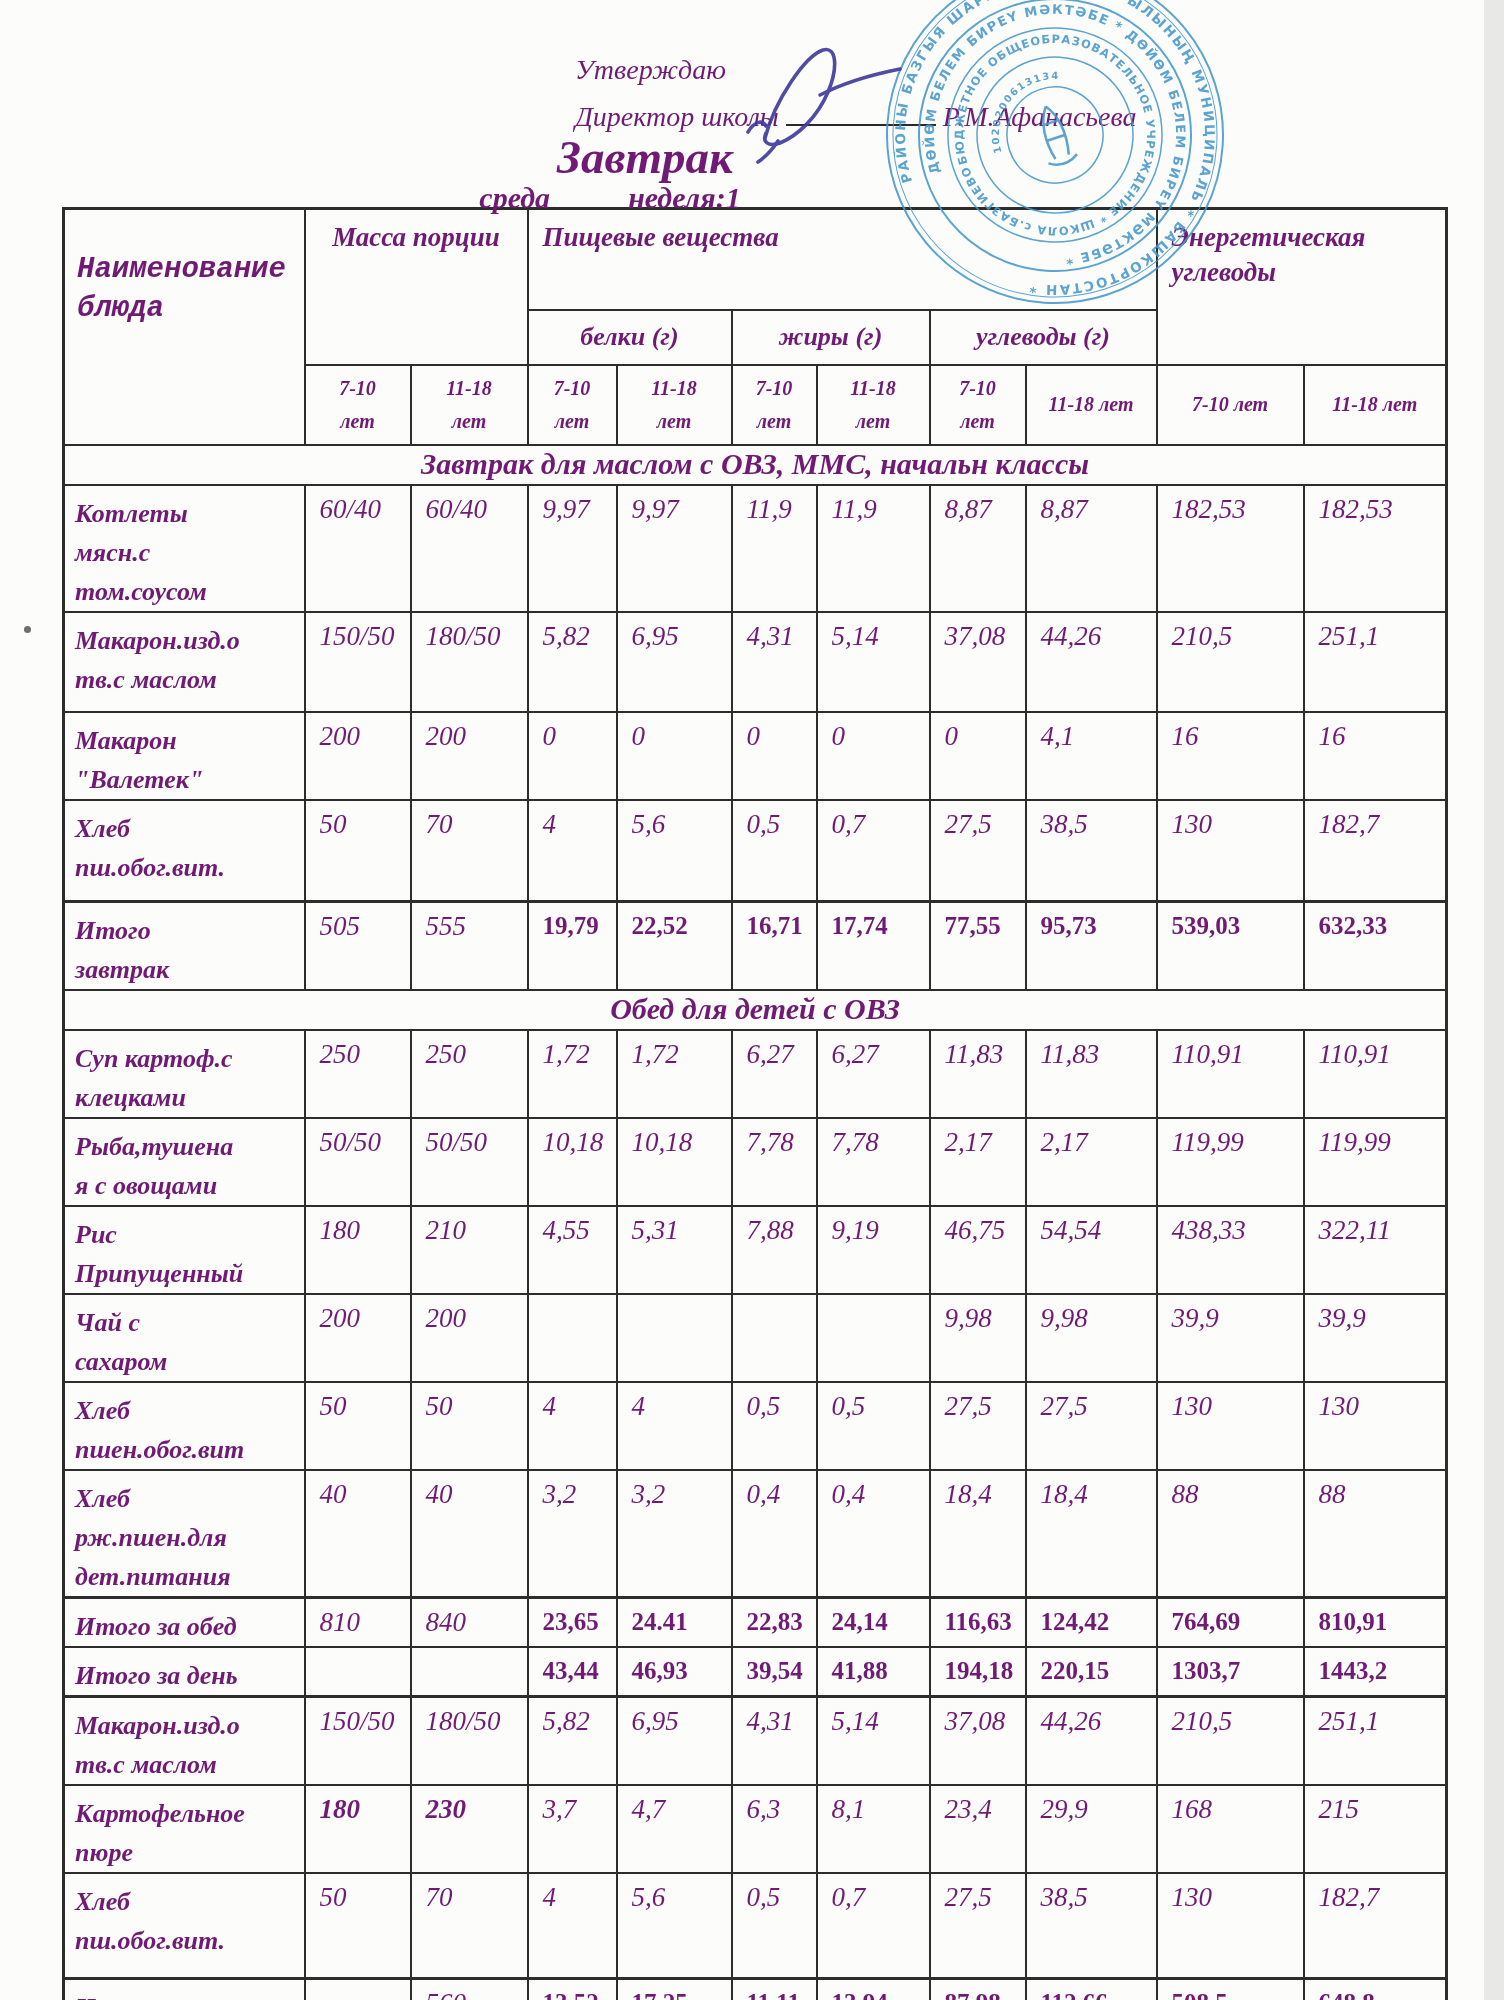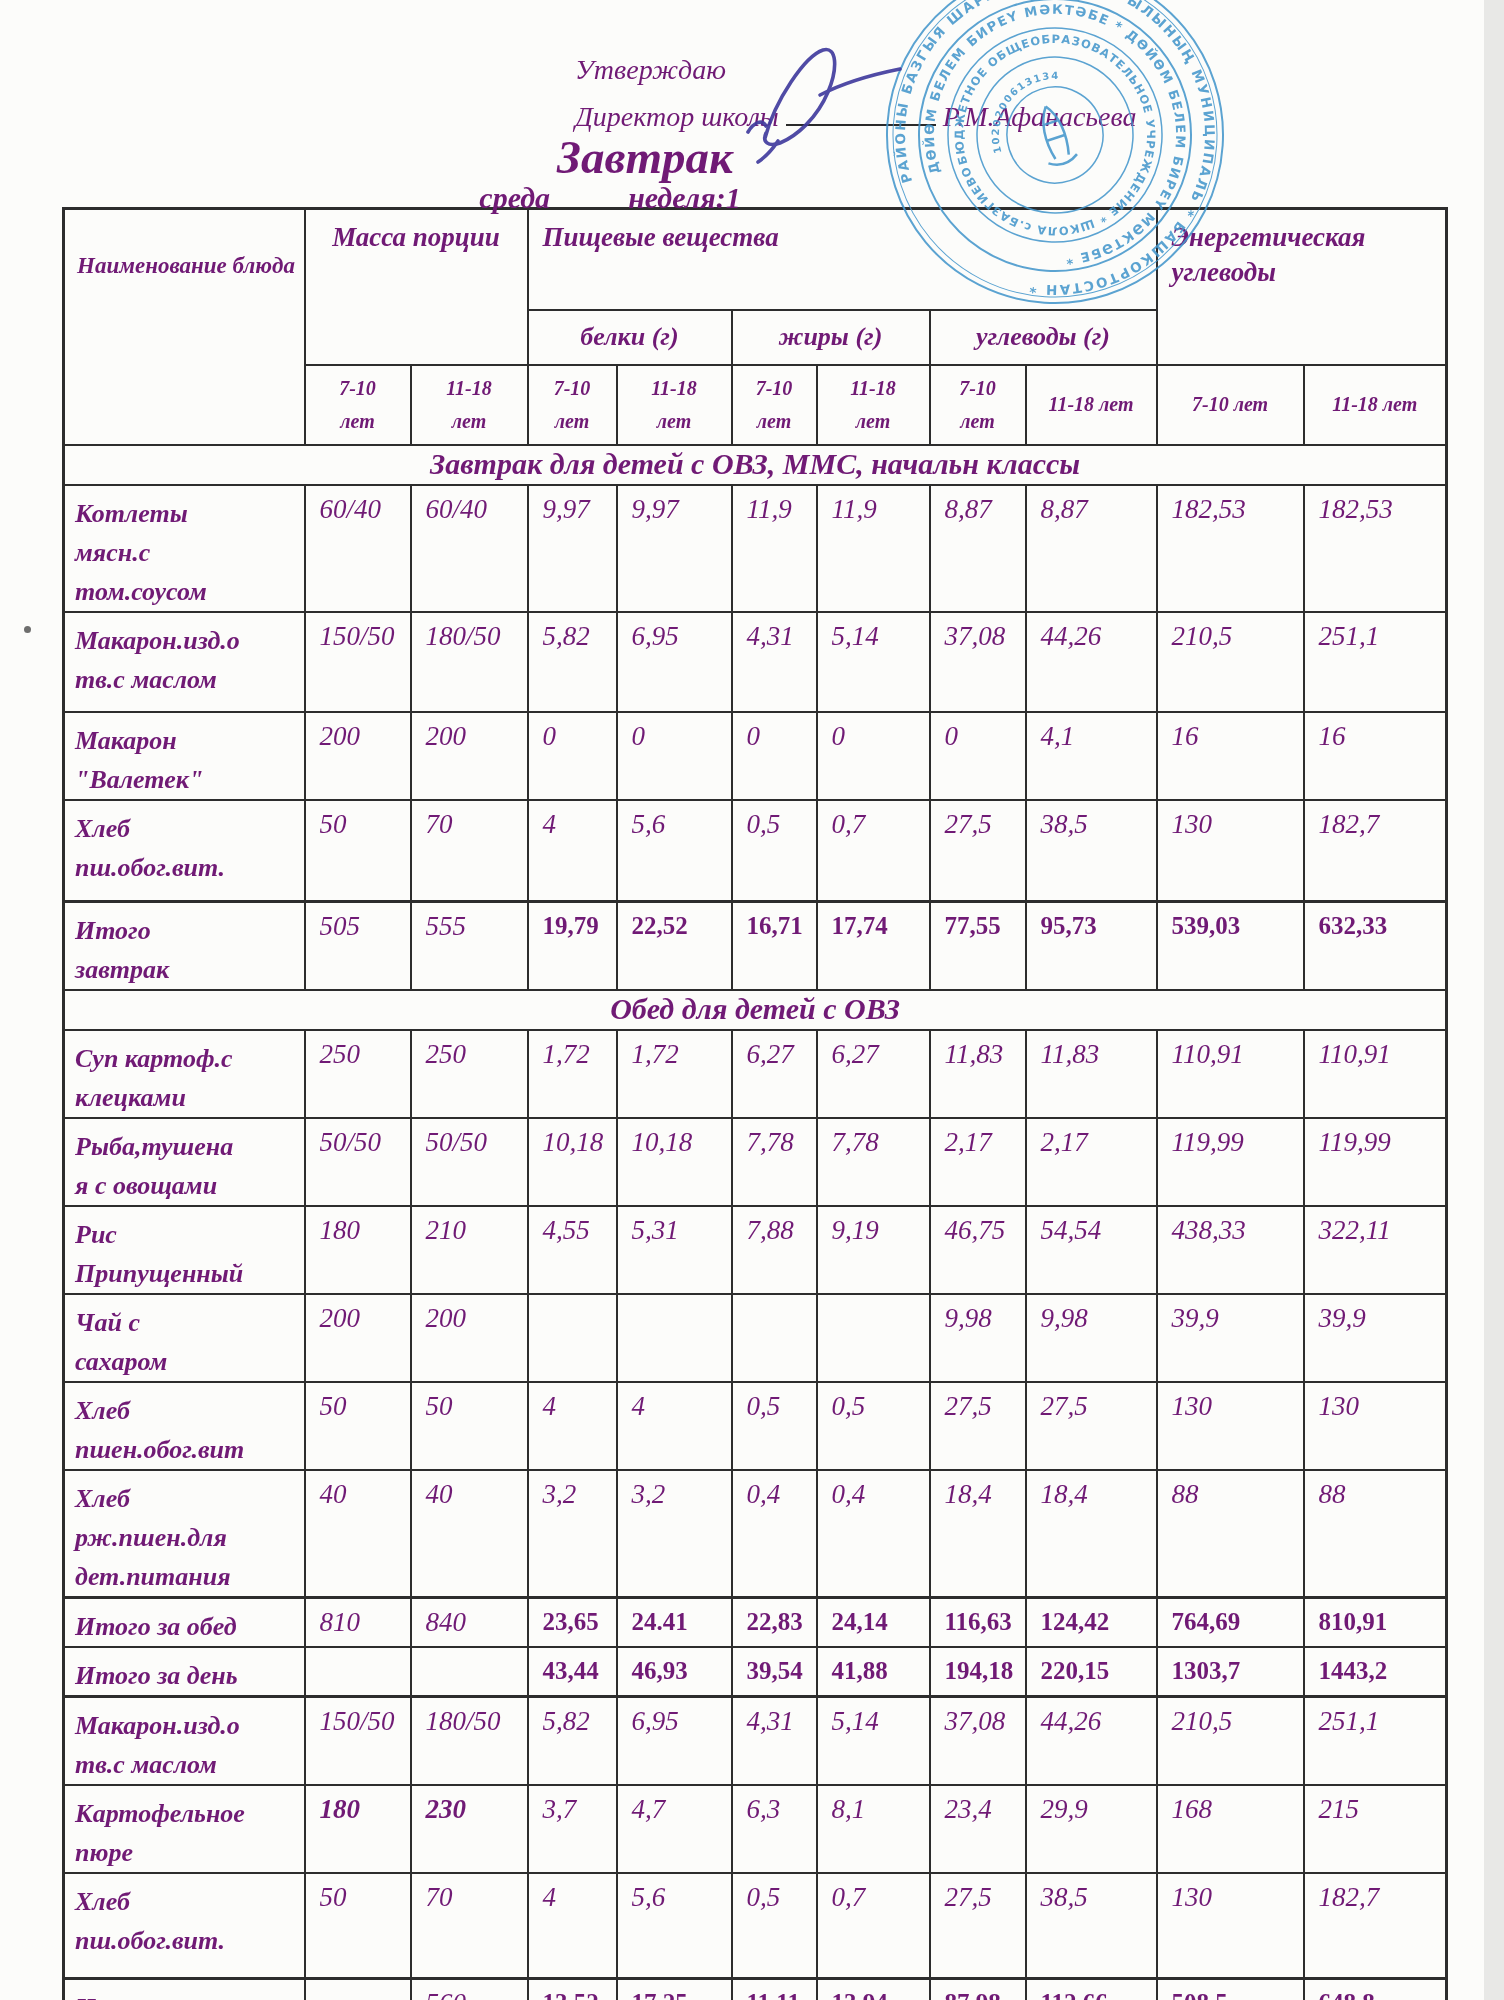--- a/index.html
+++ b/index.html
@@ -13,21 +13,21 @@
   .doc-title{position:absolute;left:0;top:130px;width:1290px;text-align:center;
              font-size:47px;font-weight:bold;font-style:italic;z-index:2;}
   .doc-subtitle{position:absolute;left:0;top:181px;width:1220px;text-align:center;
              font-size:30px;font-weight:bold;font-style:italic;z-index:2;}
   .doc-subtitle .day{margin-right:78px;}
   
   table.menu{position:absolute;left:62px;top:207px;width:1383px;border-collapse:collapse;
              table-layout:fixed;z-index:1;background:transparent;border:3px solid #2d2d2d;}
   table.menu th, table.menu td{border:2px solid #2d2d2d;overflow:hidden;}
   th{font-weight:bold;font-style:italic;}
-  .h-name{font-size:23px;text-align:left;vertical-align:top;padding:40px 4px 0 12px;line-height:1.35;}
+  .h-name{font-size:29px;text-align:left;vertical-align:top;padding:40px 4px 0 12px;line-height:1.35;font-family:Liberation Mono, monospace;}
   .h-top{font-size:27px;text-align:left;vertical-align:top;padding:10px 0 0 14px;line-height:1.3;}
   .h-mass{text-align:center;padding-left:0;}
   .h-sub{font-size:26px;text-align:center;vertical-align:middle;}
   .h-age{font-size:20px;text-align:center;vertical-align:middle;line-height:1.65;
          font-weight:bold;font-style:italic;padding:2px;}
   .section-cell{font-size:30px;font-weight:bold;font-style:italic;text-align:center;
                 vertical-align:middle;border-top:3px solid #2d2d2d;border-bottom:3px solid #2d2d2d;padding-bottom:3px;}
   .name-cell{font-size:26px;font-weight:bold;font-style:italic;vertical-align:top;
              text-align:left;padding:8px 2px 0 10px;line-height:1.5;}
   .val-cell{font-size:27px;font-style:italic;vertical-align:top;text-align:left;padding:8px 2px 0 14px;}
@@ -158,21 +158,21 @@
           <th class="h-age">
             <div>7-10 лет</div>
           </th>
           <th class="h-age">
             <div>11-18 лет</div>
           </th>
         </tr>
     </thead>
     <tbody>
         <tr style="height: 35px;">
-          <td colspan="11" class="section-cell">Завтрак для детей с ОВЗ, ММС, начальн классы</td>
+          <td colspan="11" class="section-cell">Завтрак для маслом с ОВЗ, ММС, начальн классы</td>
         </tr>
         <tr style="height: 107px;">
           <td class="name-cell">
             <div>Котлеты</div>
             <div>мясн.с</div>
             <div>том.соусом</div>
           </td>
           <td class="val-cell">60/40</td>
           <td class="val-cell">60/40</td>
           <td class="val-cell">9,97</td>

